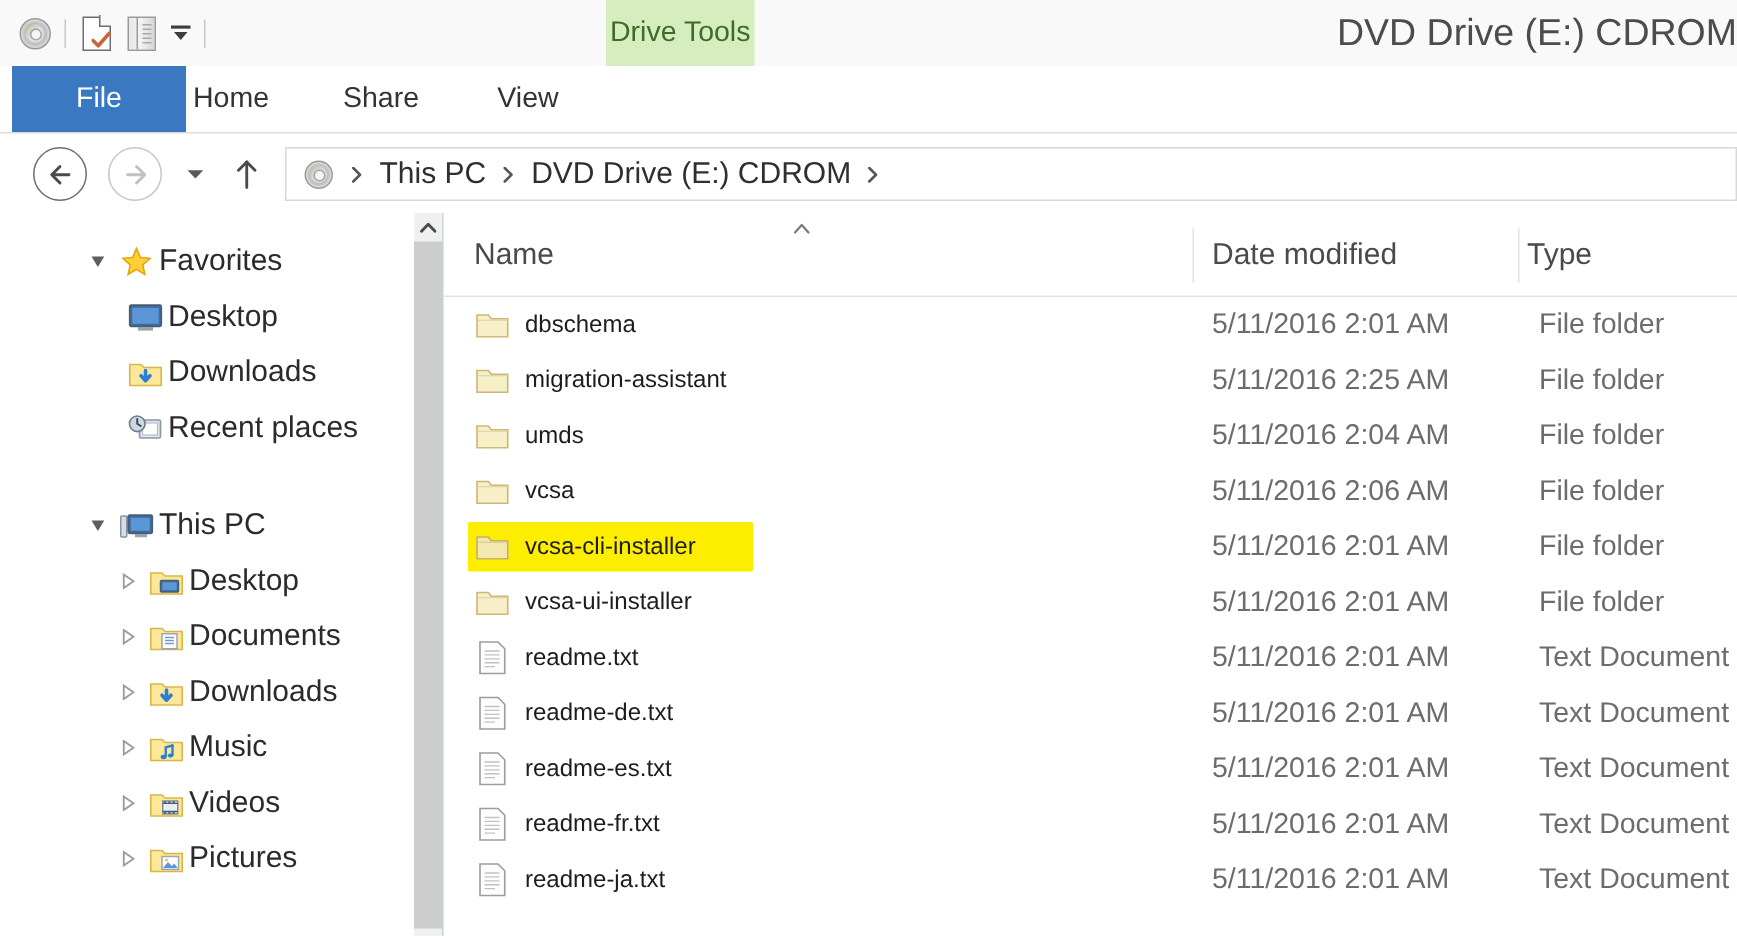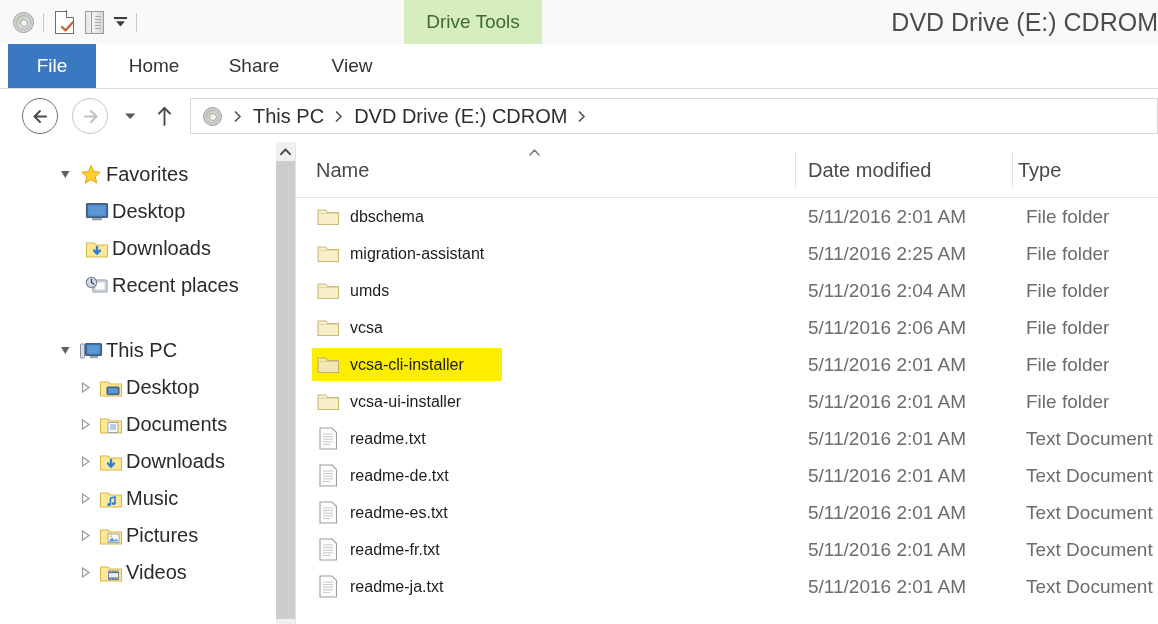--- a/index.html
+++ b/index.html
@@ -86,32 +86,32 @@
 
   
   .tabrow {
     position: absolute; left: 0; top: 44px;
     width: 1158px; height: 45px;
     background: #ffffff;
     border-bottom: 1px solid #dcdcdc;
   }
   .ctx-tab {
     position: absolute; left: 404px; top: -44px;
-    width: 138px; height: 44px;
+    width: 99px; height: 44px;
     background: #d6edc0;
     display: flex; align-items: center; justify-content: center;
     font-size: 19px; color: #3f6b2b;
   }
   .tab {
     position: absolute; top: 0; height: 44px;
     display: flex; align-items: center; justify-content: center;
     font-size: 19px; color: #333333;
   }
   .tab.file {
-    left: 8px; width: 88px; height: 44px;
+    left: 8px; width: 116px; height: 44px;
     background: #3a79c2; color: #ffffff;
   }
   .tab.home   { left: 108px; width: 92px; }
   .tab.share  { left: 206px; width: 96px; }
   .tab.view   { left: 308px; width: 88px; }
   .tab.manage { left: 404px; width: 125px; border-left: 1px solid #dcdcdc; border-right: 1px solid #dcdcdc; }
 
   
   .addressbar {
     position: absolute; left: 0; top: 90px;
@@ -479,48 +479,48 @@
 
         <div class="tnode lvl1x">
           <span class="expander">
             <svg width="11" height="11" viewBox="0 0 11 11">
                 <path d="M2.5 1 L2.5 10 L9 5.5 Z" fill="none" stroke="#9a9a9a" stroke-width="1.2"></path>
               </svg>
           </span>
           <span class="ticon">
             <svg width="24" height="20" viewBox="0 0 24 20">
               <path d="M1.5 4 L1.5 18 L22.5 18 L22.5 6 L11 6 L9 4 Z" fill="#fde89a" stroke="#d9b64a" stroke-width="1.1"></path>
-              <rect x="9" y="8" width="11" height="8.6" fill="#ffffff" stroke="#9aa6b4" stroke-width="1"></rect>
-              <path d="M9.6 15.6 L13 11.6 L15.6 14.4 L17.2 12.6 L19.4 15.6 Z" fill="#5b97d6"></path>
-              <circle cx="12" cy="10.4" r="1.1" fill="#f3c94f"></circle>
-            </svg>
-          </span>
-          <span class="tlabel">Pictures</span>
-        </div>
-
-        <div class="tnode lvl1x">
-          <span class="expander">
-            <svg width="11" height="11" viewBox="0 0 11 11">
-                <path d="M2.5 1 L2.5 10 L9 5.5 Z" fill="none" stroke="#9a9a9a" stroke-width="1.2"></path>
-              </svg>
-          </span>
-          <span class="ticon">
-            <svg width="24" height="20" viewBox="0 0 24 20">
-              <path d="M1.5 4 L1.5 18 L22.5 18 L22.5 6 L11 6 L9 4 Z" fill="#fde89a" stroke="#d9b64a" stroke-width="1.1"></path>
               <rect x="9.5" y="8" width="10" height="8.6" fill="#e7eef6" stroke="#7d8c9c" stroke-width="1"></rect>
               <path d="M9.5 9.6 H19.5 M9.5 15 H19.5" stroke="#4a5b6c" stroke-width="0.9"></path>
               <rect x="10.4" y="8.3" width="1.5" height="1.1" fill="#4a5b6c"></rect>
               <rect x="13.2" y="8.3" width="1.5" height="1.1" fill="#4a5b6c"></rect>
               <rect x="16" y="8.3" width="1.5" height="1.1" fill="#4a5b6c"></rect>
               <rect x="10.4" y="15.3" width="1.5" height="1.1" fill="#4a5b6c"></rect>
               <rect x="13.2" y="15.3" width="1.5" height="1.1" fill="#4a5b6c"></rect>
               <rect x="16" y="15.3" width="1.5" height="1.1" fill="#4a5b6c"></rect>
             </svg>
           </span>
           <span class="tlabel">Videos</span>
+        </div>
+
+        <div class="tnode lvl1x">
+          <span class="expander">
+            <svg width="11" height="11" viewBox="0 0 11 11">
+                <path d="M2.5 1 L2.5 10 L9 5.5 Z" fill="none" stroke="#9a9a9a" stroke-width="1.2"></path>
+              </svg>
+          </span>
+          <span class="ticon">
+            <svg width="24" height="20" viewBox="0 0 24 20">
+              <path d="M1.5 4 L1.5 18 L22.5 18 L22.5 6 L11 6 L9 4 Z" fill="#fde89a" stroke="#d9b64a" stroke-width="1.1"></path>
+              <rect x="9" y="8" width="11" height="8.6" fill="#ffffff" stroke="#9aa6b4" stroke-width="1"></rect>
+              <path d="M9.6 15.6 L13 11.6 L15.6 14.4 L17.2 12.6 L19.4 15.6 Z" fill="#5b97d6"></path>
+              <circle cx="12" cy="10.4" r="1.1" fill="#f3c94f"></circle>
+            </svg>
+          </span>
+          <span class="tlabel">Pictures</span>
         </div>
 
       </div>
 
       <div class="sb-track">
         <div class="sb-up">
           <svg width="11" height="8" viewBox="0 0 11 8">
               <path d="M1 6.2 L5.5 1.5 L10 6.2" stroke="#4a4a4a" stroke-width="1.9" fill="none" stroke-linecap="round" stroke-linejoin="round"></path>
             </svg>
         </div>

